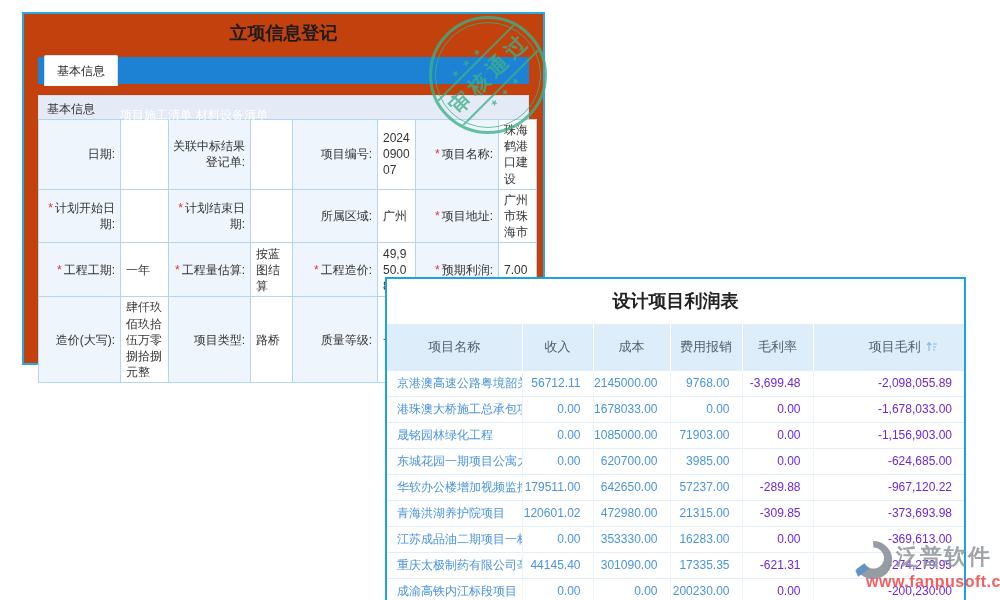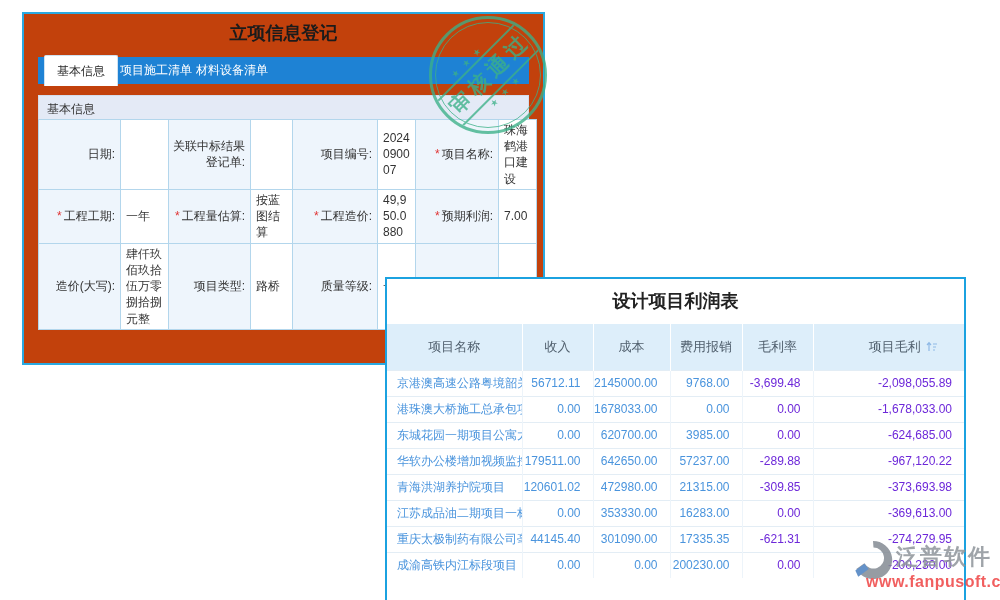--- a/index.html
+++ b/index.html
@@ -4,21 +4,21 @@
 <style>
   * { margin:0; padding:0; box-sizing:border-box; }
   html,body { width:1000px; height:600px; background:#ffffff; overflow:hidden;
               font-family:"Liberation Sans","DejaVu Sans",sans-serif; position:relative; }
 
   
   .reg-window { position:absolute; left:22px; top:12px; width:523px; height:353px;
                 background:#c2410c; border:2px solid #2aa9e1; z-index:1; }
   .reg-title { margin-top:8px; text-align:center; font-size:18px; font-weight:bold; color:#1b1b1b; height:22px; line-height:22px; }
   .tabbar { margin:13px 14px 0 14px; height:27px; background:#1e82d4; display:flex; align-items:flex-start; }
-  .tab { line-height:27px; padding:0 2px; font-size:12px; color:#ffffff; cursor:pointer; white-space:nowrap; }
+  .tab { line-height:27px; padding:0 2px; font-size:12px; color:#ffffff; cursor:pointer; white-space:nowrap;margin-top:45px; }
   .tab.active { background:#ffffff; color:#2b2b2b; line-height:31px; height:31px; margin-top:-2px; margin-left:6px;
                 border:1px solid #cfe2f1; border-bottom:none; border-radius:2px 2px 0 0; padding:0 12px; }
   .section-hd { margin:11px 14px 0 14px; background:#e4eaf6; border:1px solid #d4ddeb; border-bottom:none;
                 font-size:12px; color:#333; padding:5px 8px; height:24px; }
   table.form { margin:0 14px; border-collapse:collapse; table-layout:fixed; width:498px; }
   table.form td { border:1px solid #b3d6ec; font-size:12px; color:#333; vertical-align:middle; line-height:1.35; }
   td.lbl { background:#eef5fc; text-align:right; padding:2px 5px 2px 2px; }
   td.val { background:#ffffff; padding:2px 5px; word-break:break-all; }
   .req { color:#e03434; margin-right:2px; }
 
@@ -85,20 +85,30 @@
         <tr style="height:66px">
       <td class="lbl"><span class="req"></span><span>日期:</span></td>
       <td class="val"></td>
       <td class="lbl"><span class="req"></span><span>关联中标结果登记单:</span></td>
       <td class="val"></td>
       <td class="lbl"><span class="req"></span><span>项目编号:</span></td>
       <td class="val">2024090007</td>
       <td class="lbl"><span class="req">*</span><span>项目名称:</span></td>
       <td class="val">珠海鹤港口建设</td>
     </tr>
+    <tr style="height:52px">
+      <td class="lbl"><span class="req">*</span><span>计划开始日期:</span></td>
+      <td class="val"></td>
+      <td class="lbl"><span class="req">*</span><span>计划结束日期:</span></td>
+      <td class="val"></td>
+      <td class="lbl"><span class="req"></span><span>所属区域:</span></td>
+      <td class="val">广州</td>
+      <td class="lbl"><span class="req">*</span><span>项目地址:</span></td>
+      <td class="val">广州市珠海市</td>
+    </tr>
     <tr style="height:54px">
       <td class="lbl"><span class="req">*</span><span>工程工期:</span></td>
       <td class="val">一年</td>
       <td class="lbl"><span class="req">*</span><span>工程量估算:</span></td>
       <td class="val">按蓝图结算</td>
       <td class="lbl"><span class="req">*</span><span>工程造价:</span></td>
       <td class="val">49,950.0880</td>
       <td class="lbl"><span class="req">*</span><span>预期利润:</span></td>
       <td class="val">7.00</td>
     </tr>
@@ -165,20 +175,28 @@
       </tr>
       <tr>
         <td class="c-name">港珠澳大桥施工总承包项目</td>
         <td class="c-blue">0.00</td>
         <td class="c-blue">1678033.00</td>
         <td class="c-blue">0.00</td>
         <td class="c-dark">0.00</td>
         <td class="c-dark">-1,678,033.00</td>
       </tr>
       <tr>
+        <td class="c-name">晟铭园林绿化工程</td>
+        <td class="c-blue">0.00</td>
+        <td class="c-blue">1085000.00</td>
+        <td class="c-blue">71903.00</td>
+        <td class="c-dark">0.00</td>
+        <td class="c-dark">-1,156,903.00</td>
+      </tr>
+      <tr>
         <td class="c-name">东城花园一期项目公寓大堂</td>
         <td class="c-blue">0.00</td>
         <td class="c-blue">620700.00</td>
         <td class="c-blue">3985.00</td>
         <td class="c-dark">0.00</td>
         <td class="c-dark">-624,685.00</td>
       </tr>
       <tr>
         <td class="c-name">华软办公楼增加视频监控项</td>
         <td class="c-blue">179511.00</td>

